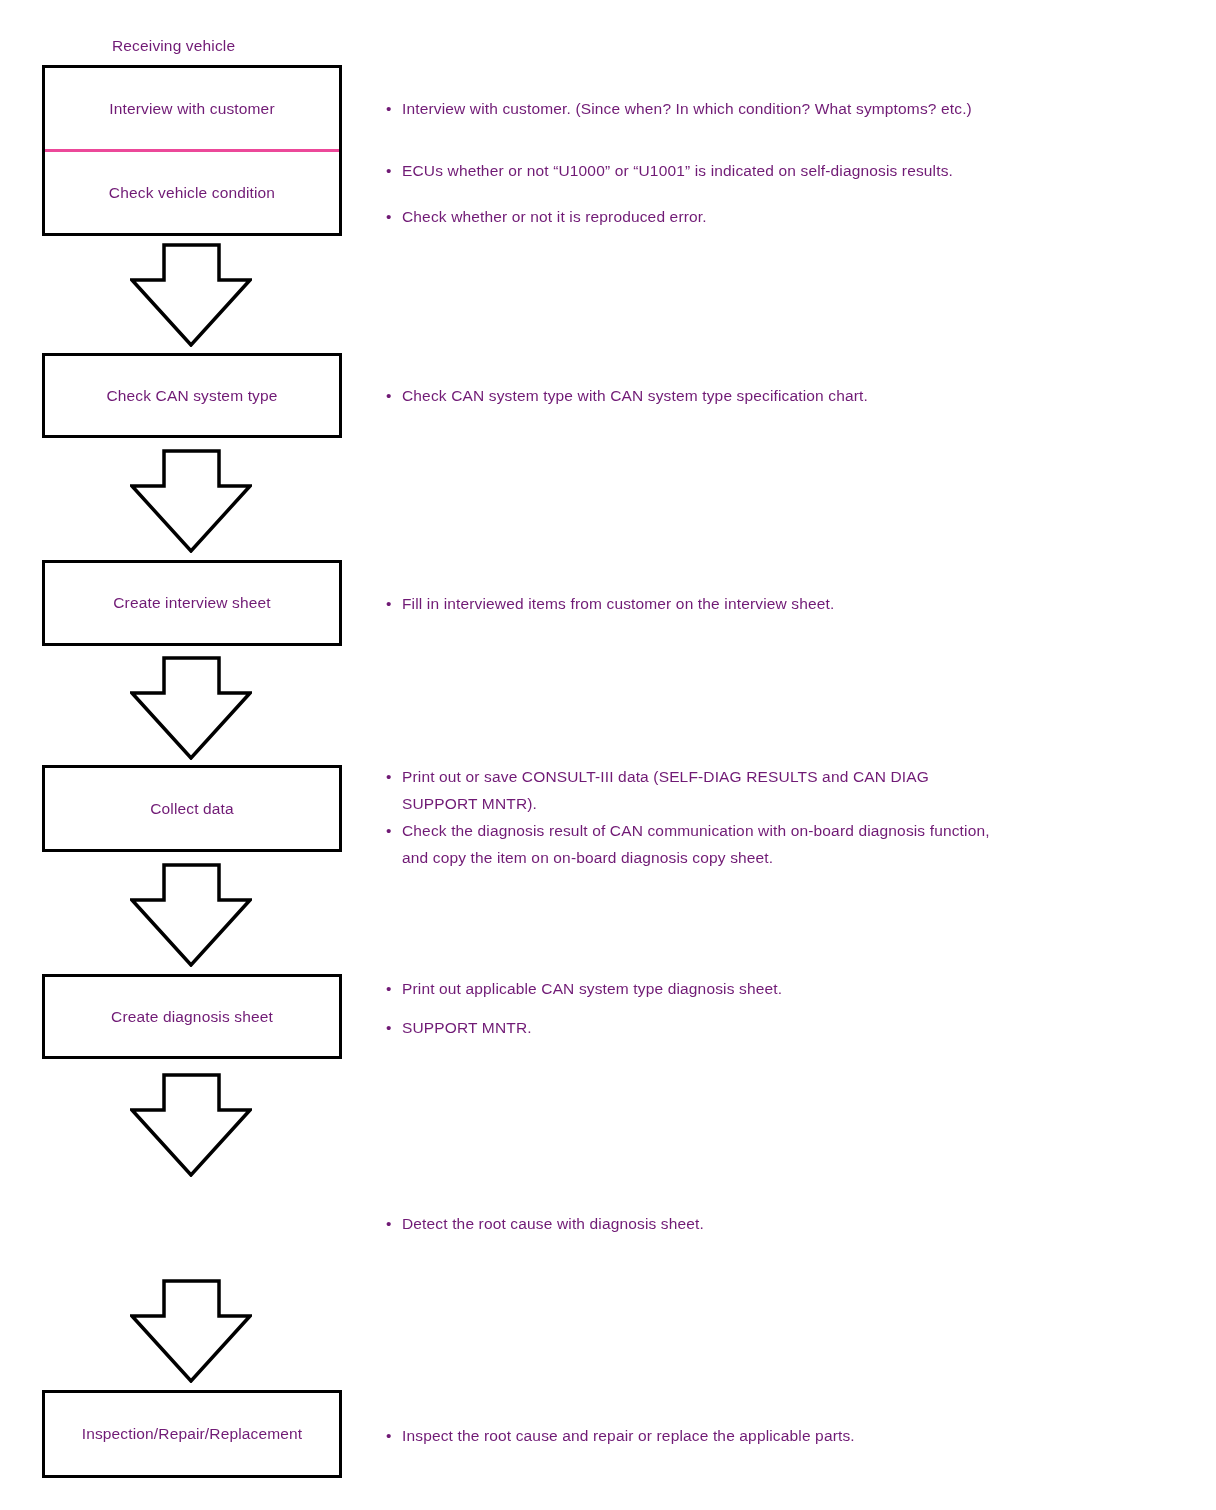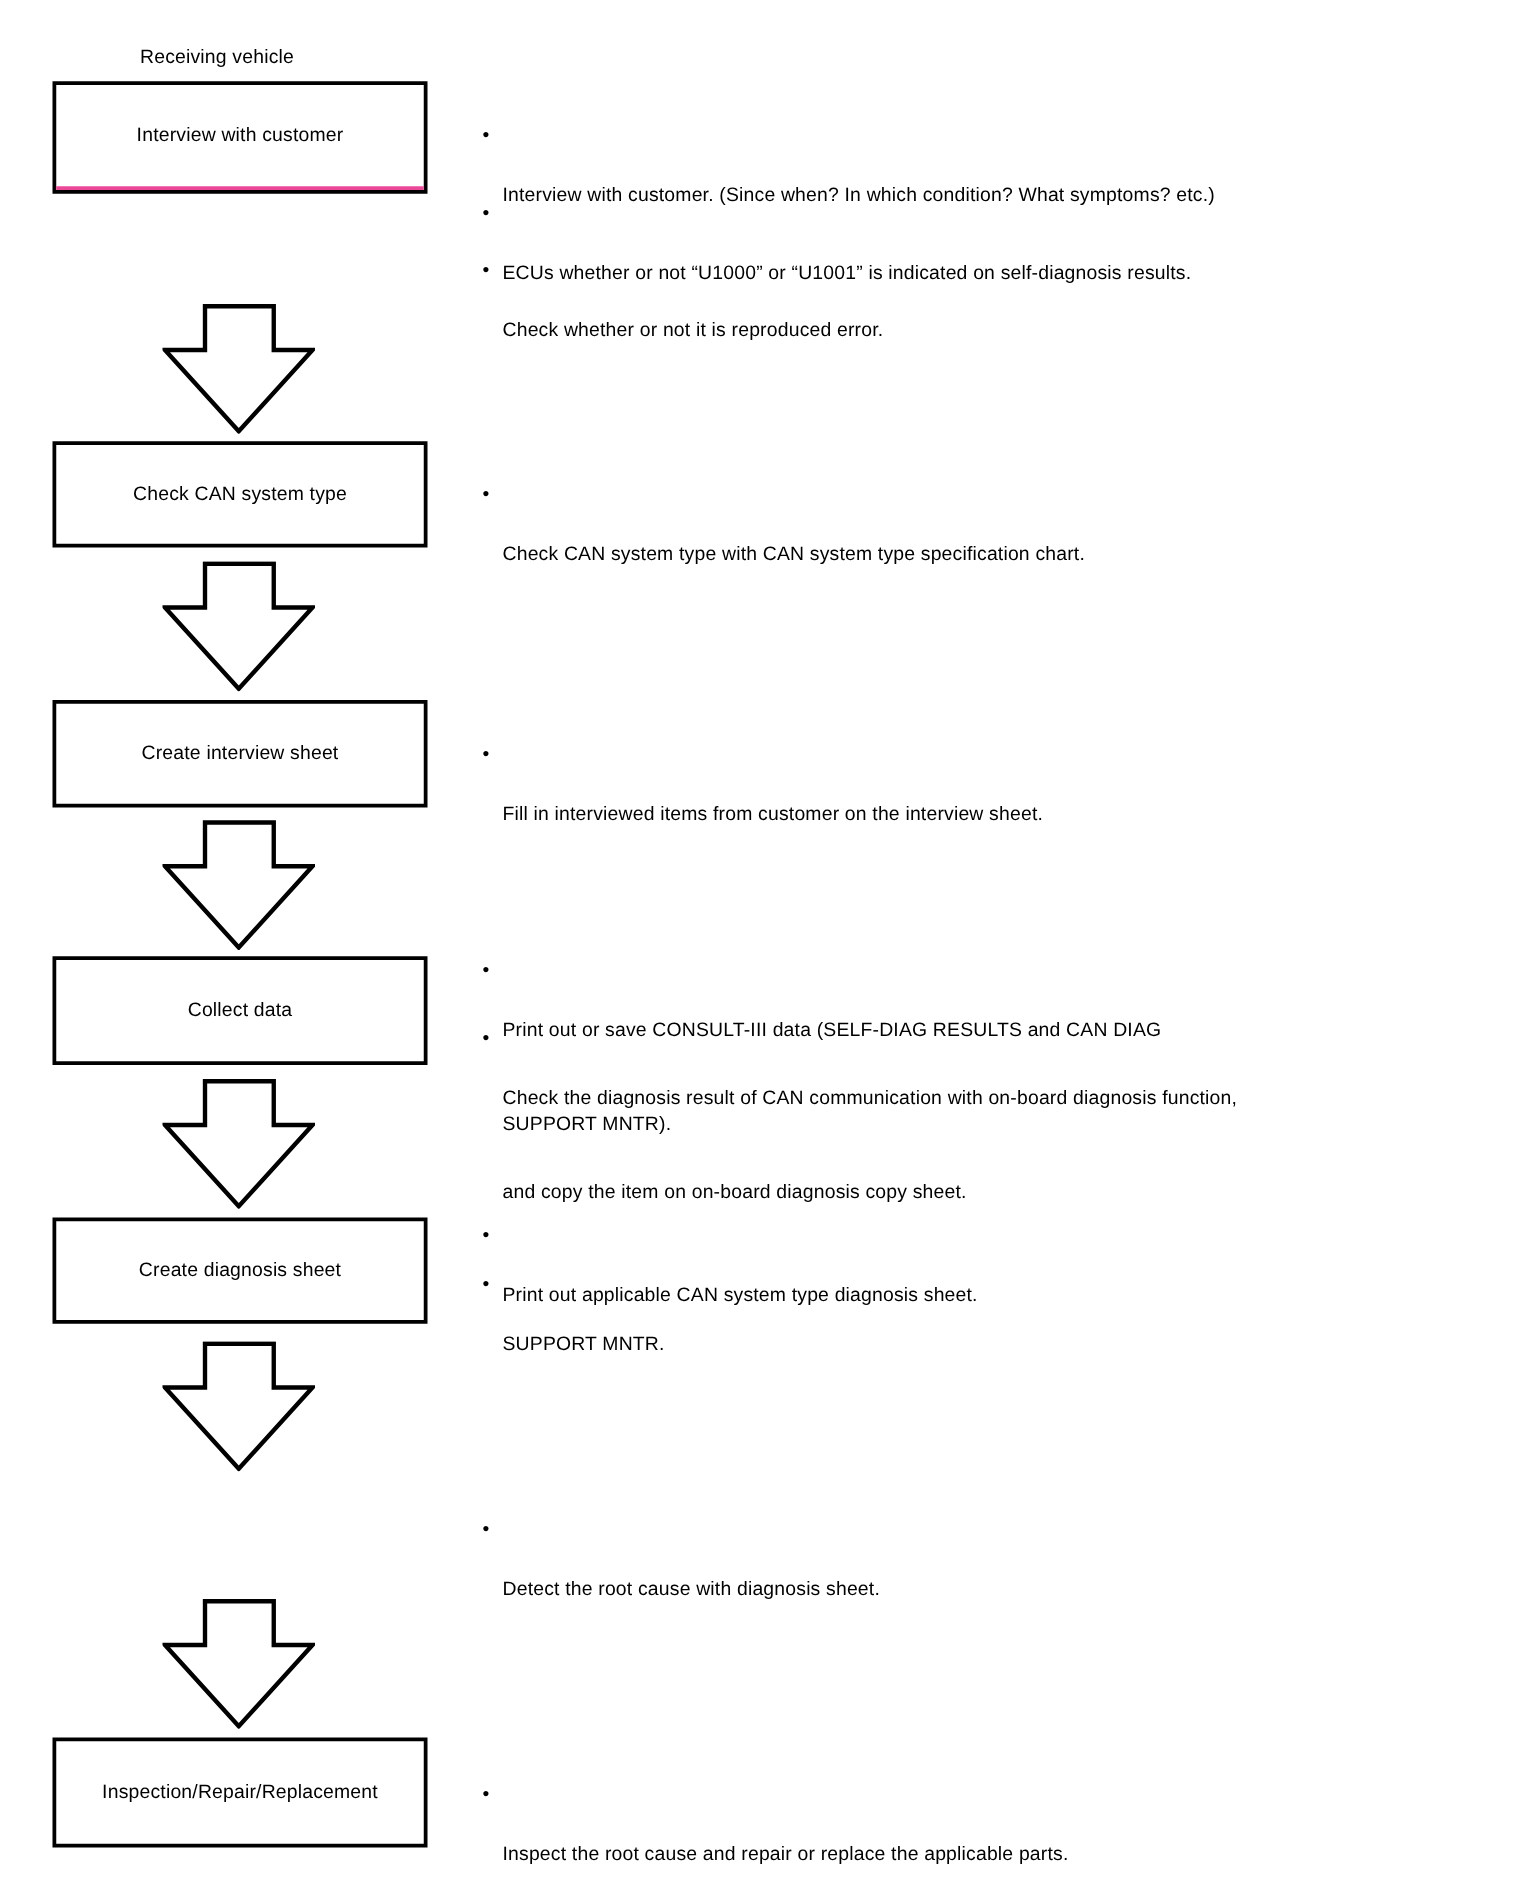--- a/index.html
+++ b/index.html
@@ -5,21 +5,21 @@
   html, body {
     margin: 0;
     padding: 0;
     background: #ffffff;
   }
   .page {
     position: relative;
     width: 1216px;
     height: 1510px;
     background: #ffffff;
-    color: #000000;
+    color: #701a75;
     font-family: "Liberation Sans", "DejaVu Sans", sans-serif;
     font-size: 15.5px;
     letter-spacing: 0.15px;
     overflow: hidden;
   }
   .abs { position: absolute; }
 
   .flow-header {
     left: 112px;
     top: 36px;
@@ -64,33 +64,36 @@
   .note {
     left: 386px;
     display: flex;
     align-items: flex-start;
     line-height: 27px;
   }
   .note .dot {
     flex: none;
     width: 16px;
   }
-  .note .lines span { display: block; white-space: nowrap; margin-top: 48px; }
+  .note .lines span { display: block; white-space: nowrap; }
 </style>
 </head>
 <body>
 
 <div class="page">
 
   <div class="abs flow-header">Receiving vehicle</div>
 
   <div class="abs step-stack">
     <div class="step-cell first">
       <span>Interview with customer</span>
     </div>
+    <div class="step-cell">
+      <span>Check vehicle condition</span>
+    </div>
   </div>
 
   <svg class="abs arrow" style="top:243px" viewBox="0 0 122 104">
     <polygon points="34,2 89,2 89,37 120,37 61,102 2,37 34,37" fill="#ffffff" stroke="#000000" stroke-width="3.5"></polygon>
   </svg>
 
   <div class="abs step-box" style="top:353px;height:85px">
     <span>Check CAN system type</span>
   </div>
 

